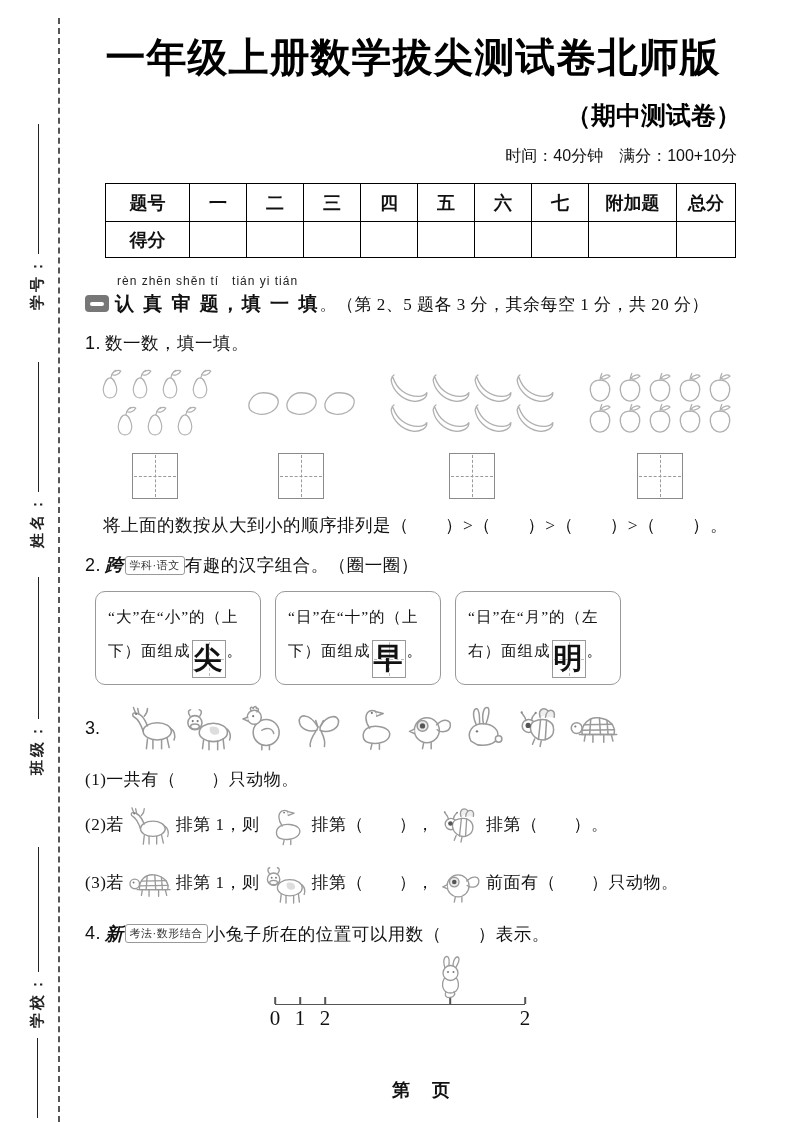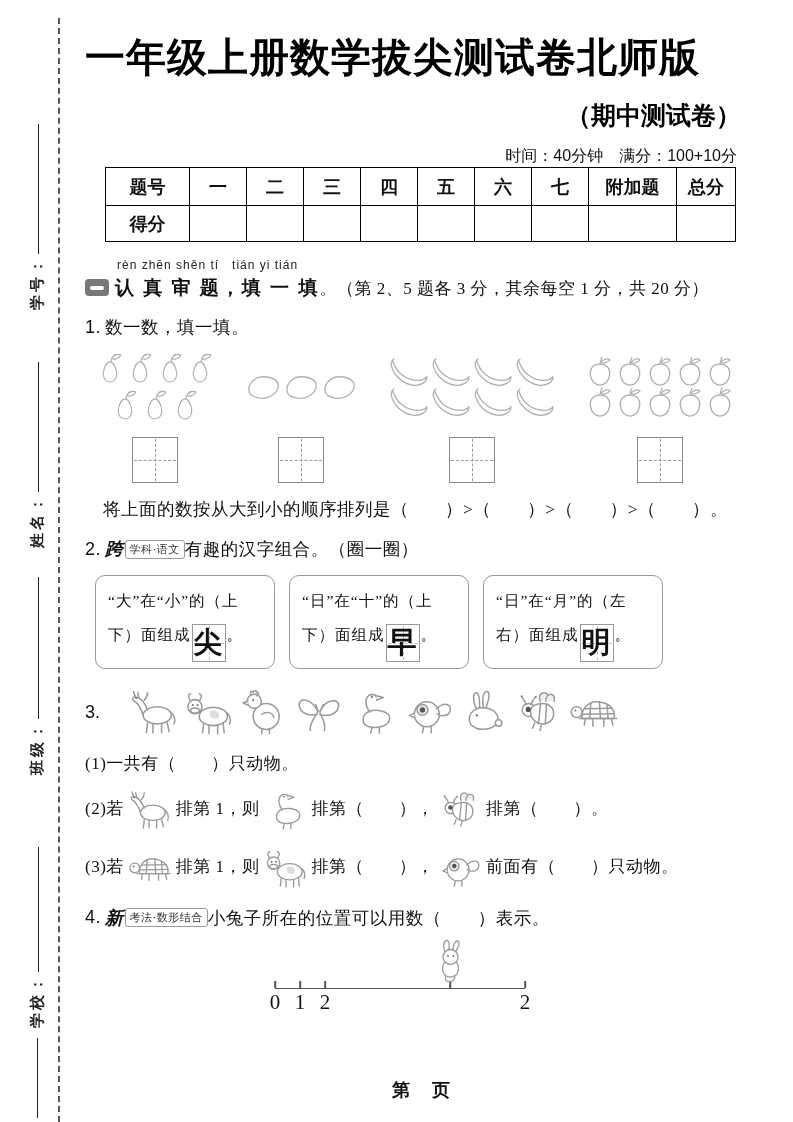--- a/index.html
+++ b/index.html
@@ -8,28 +8,28 @@
   #page { position:relative; width:793px; height:1122px; background:#fff; overflow:hidden; margin:0 auto; }
 
   
   .cut-line { position:absolute; left:58px; top:18px; bottom:0; width:0; border-left:2px dashed #555; }
   .side-group { position:absolute; left:28px; transform-origin:0 0; transform:rotate(-90deg);
                 white-space:nowrap; font-size:15px; font-weight:600; letter-spacing:3px; color:#222; }
   .side-blank { display:inline-block; height:0; border-top:1.5px solid #222; vertical-align:middle; margin-left:2px; }
 
   
   .content { position:absolute; left:85px; top:0; width:656px; }
-  .title { margin-top:30px; font-family:"Liberation Sans", sans-serif;
+  .title { margin-top:30px; text-align:center; font-family:"Liberation Sans", sans-serif;
            font-weight:bold; font-size:40px; letter-spacing:1px; color:#000; }
   .subtitle { margin-top:14px; text-align:right; font-family:"Liberation Sans", sans-serif;
               font-weight:bold; font-size:25px; color:#000; }
   .meta { margin-top:14px; text-align:right; padding-right:4px;
           font-family:"Liberation Sans", sans-serif; font-weight:500; font-size:16px; }
 
-  table.score { margin-top:0; margin-left:20px; border-collapse:collapse; table-layout:fixed; width:630px;padding-left:33px; }
+  table.score { margin-top:16px; margin-left:20px; border-collapse:collapse; table-layout:fixed; width:630px;padding-left:33px; }
   table.score th, table.score td { border:1.6px solid #000; text-align:center; font-weight:600; font-size:18px; }
   table.score tr.hdr { height:38px; } table.score tr.scr { height:36px; }
 
   .section-header { margin-top:15px; position:relative; padding-left:30px; }
   .pinyin { font-family:"Liberation Sans", sans-serif; font-size:12px; color:#222; letter-spacing:1px; margin-left:2px; }
   .sec-line { display:flex; align-items:baseline; margin-top:1px; }
   .sec-icon { position:absolute; left:0; top:22px; width:24px; height:17px; background:#777; border-radius:4px; }
   .sec-icon::after { content:""; position:absolute; left:5px; right:5px; top:6.5px; height:4px; background:#fff; border-radius:2px; }
   .sec-title { font-family:"Liberation Sans", sans-serif; font-weight:bold; font-size:19px; letter-spacing:2px; }
   .sec-suffix { font-size:17px; letter-spacing:.5px; }
@@ -50,21 +50,21 @@
   .fruit-area { height:76px; display:flex; flex-direction:column; justify-content:center; align-items:center; }
   .fruit-row { display:flex; align-items:flex-end; }
   svg.f-pear { width:30px; height:37px; } svg.f-mango { width:38px; height:28px; }
   svg.f-banana { width:42px; height:30px; } svg.f-apple { width:30px; height:31px; }
   .tzg { position:relative; width:46px; height:46px; border:1.3px solid #8a8a8a; background:#fff; margin-top:12px; }
   .tzg::before { content:""; position:absolute; left:1px; right:1px; top:50%; border-top:1px dashed #9a9a9a; }
   .tzg::after  { content:""; position:absolute; top:1px; bottom:1px; left:50%; border-left:1px dashed #9a9a9a; }
 
   
   .hanzi-row { margin-top:14px; margin-left:10px; display:flex; gap:14px; }
-  .hanzi-box { width:180px; border:1px solid #999; border-radius:10px; padding:8px 10px 6px 12px;
+  .hanzi-box { width:166px; border:1px solid #999; border-radius:10px; padding:8px 10px 6px 12px;
                font-size:15.5px; line-height:2.2; letter-spacing:1px; }
   .char-box { position:relative; display:inline-flex; width:34px; height:38px; border:1px solid #999;
               align-items:center; justify-content:center; vertical-align:-12px; margin:0 1px; background:#fff; }
   .char-box::before { content:""; position:absolute; left:1px; right:1px; top:50%; border-top:1px dashed #bbb; }
   .char-box::after  { content:""; position:absolute; top:1px; bottom:1px; left:50%; border-left:1px dashed #bbb; }
   .char-box span { position:relative; font-size:29px; font-weight:bold; z-index:1; }
 
   
   .animal-strip { margin-top:18px; display:flex; align-items:center; }
   .animal-strip .q-num { margin-right:28px; }

